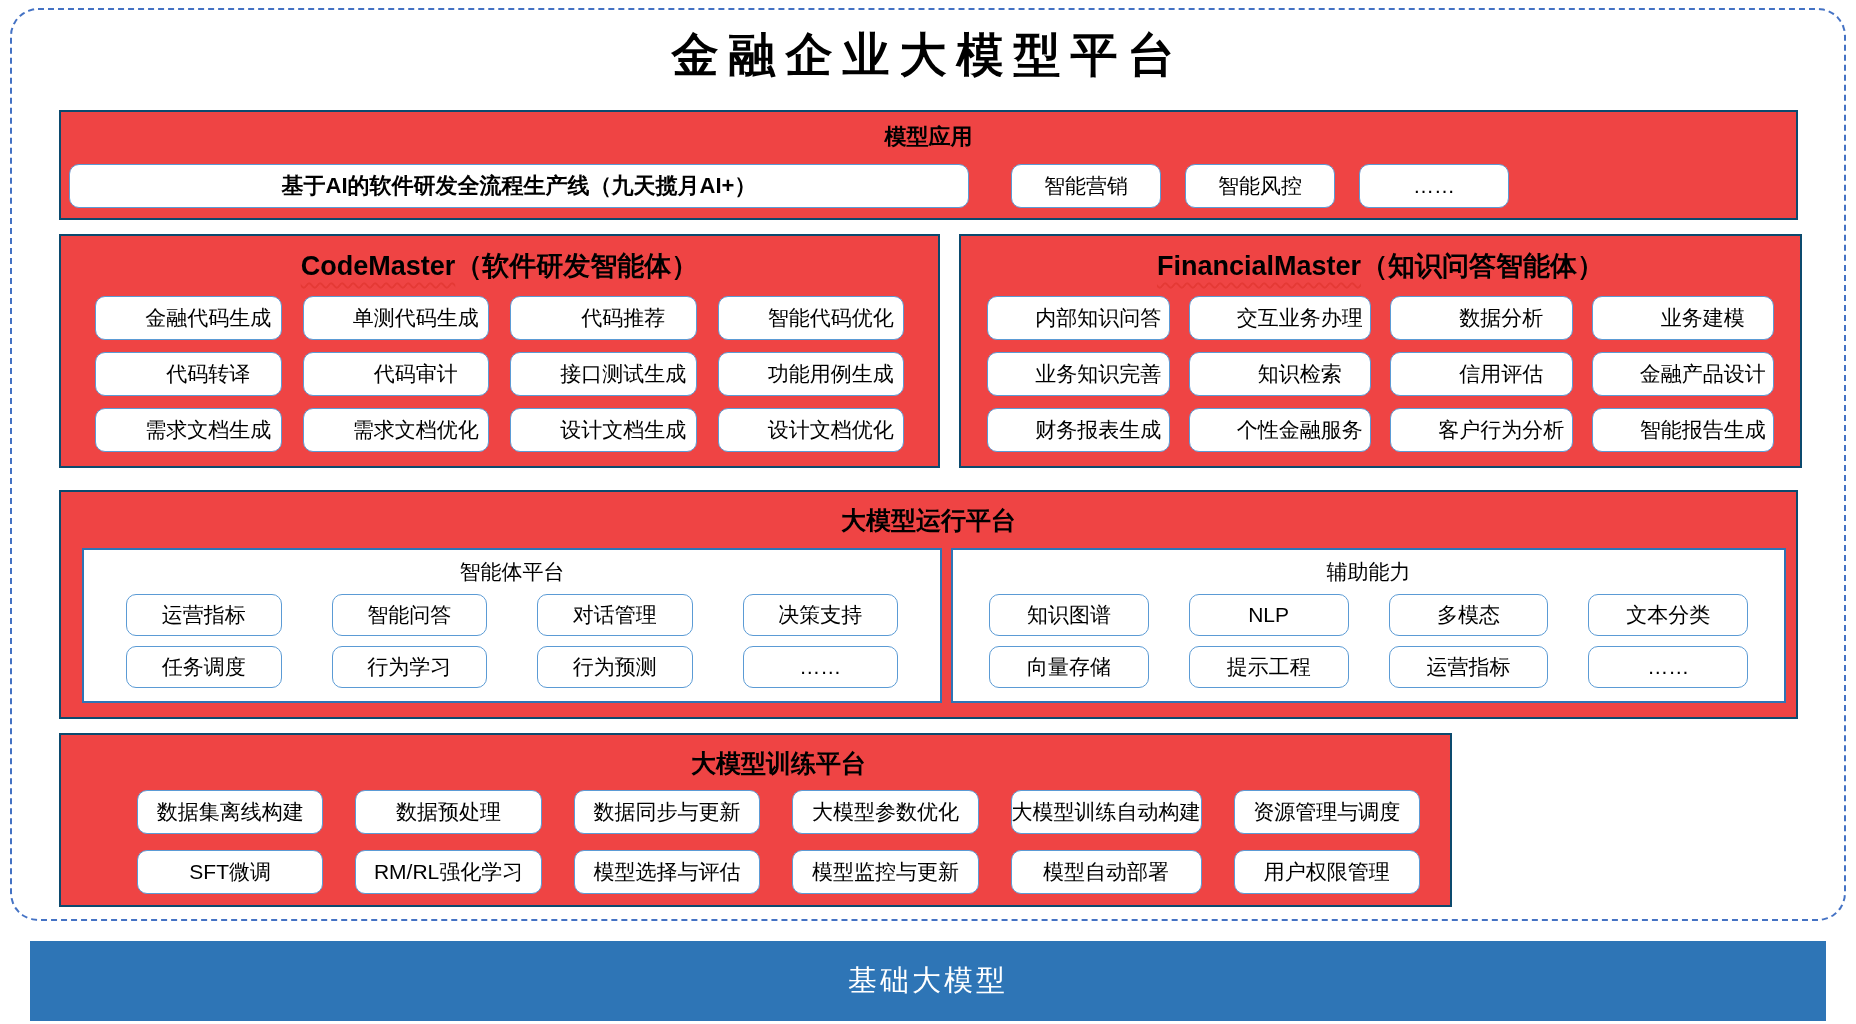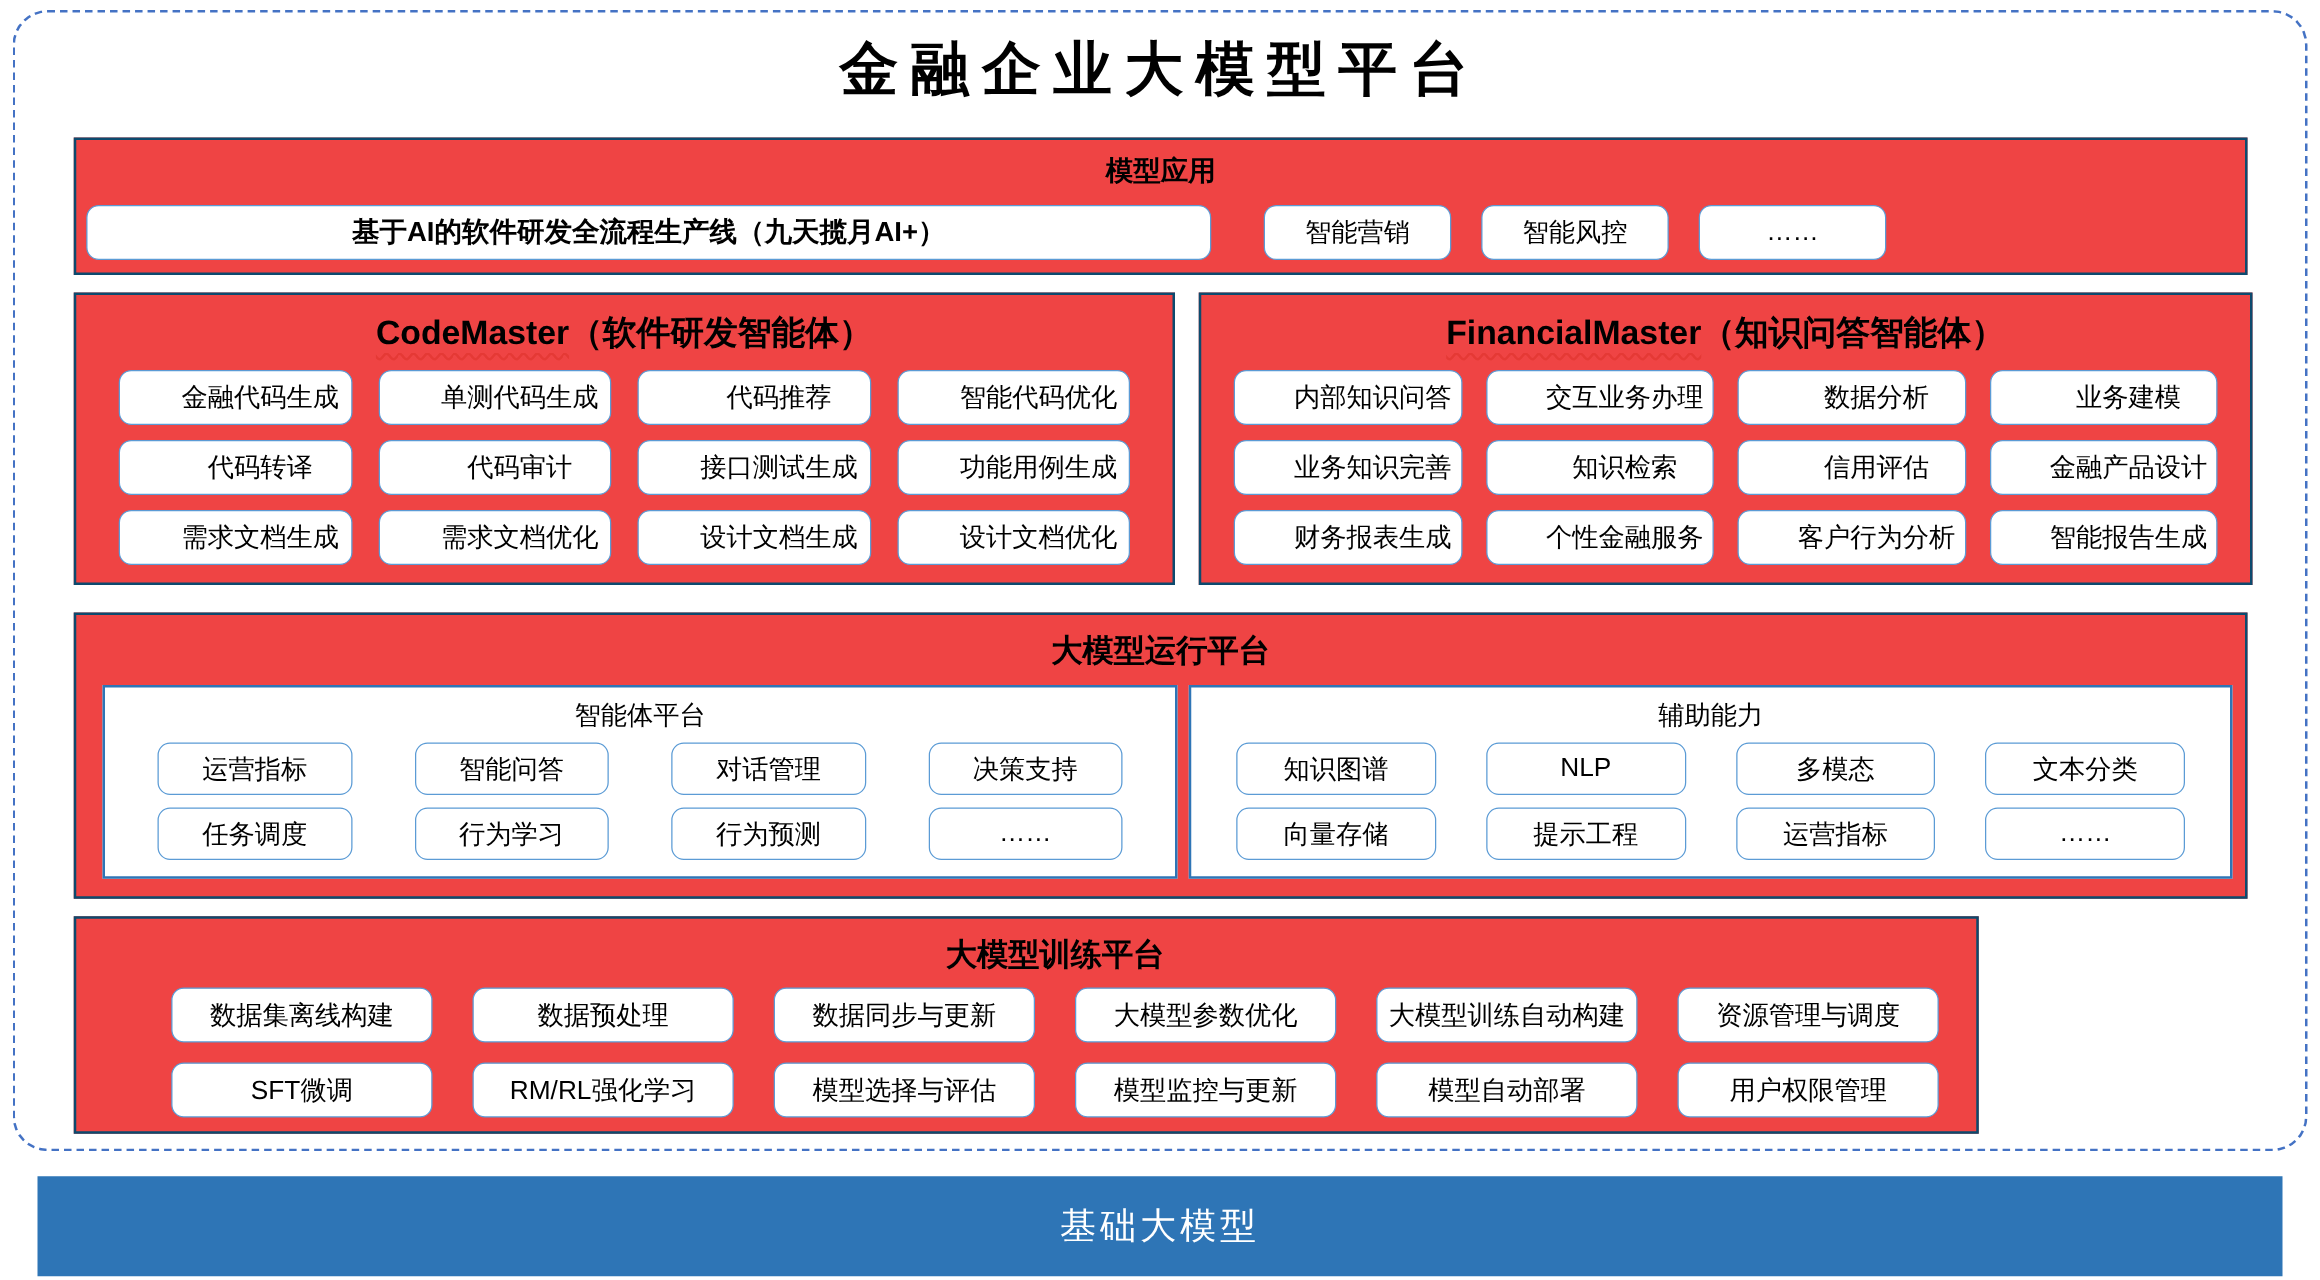--- a/index.html
+++ b/index.html
@@ -117,21 +117,21 @@
     display: grid;
     grid-template-columns: repeat(4, 1fr);
     gap: 10px 50px;
     padding: 0 42px;
     margin-top: 8px;
   }
   .sub-grid .box { height: 42px; }
   .sub-box.right .sub-grid { gap: 10px 40px; padding: 0 36px; }
 
   
-  .s4 { left: 47px; top: 723px; width: 1524px; height: 174px; padding-left: 46px; }
+  .s4 { left: 47px; top: 723px; width: 1393px; height: 174px; padding-left: 46px; }
   .grid6 {
     display: grid;
     grid-template-columns: repeat(6, 1fr);
     gap: 16px 32px;
     padding: 0 30px;
     margin-top: 10px;
   }
   .grid6 .box { height: 44px; }
 
   

